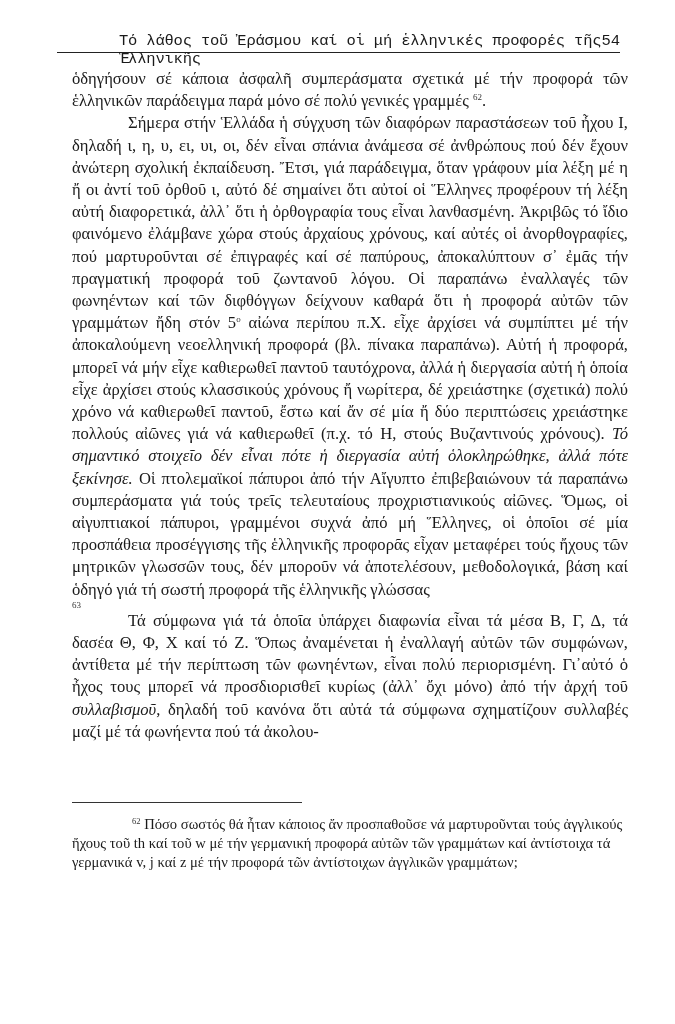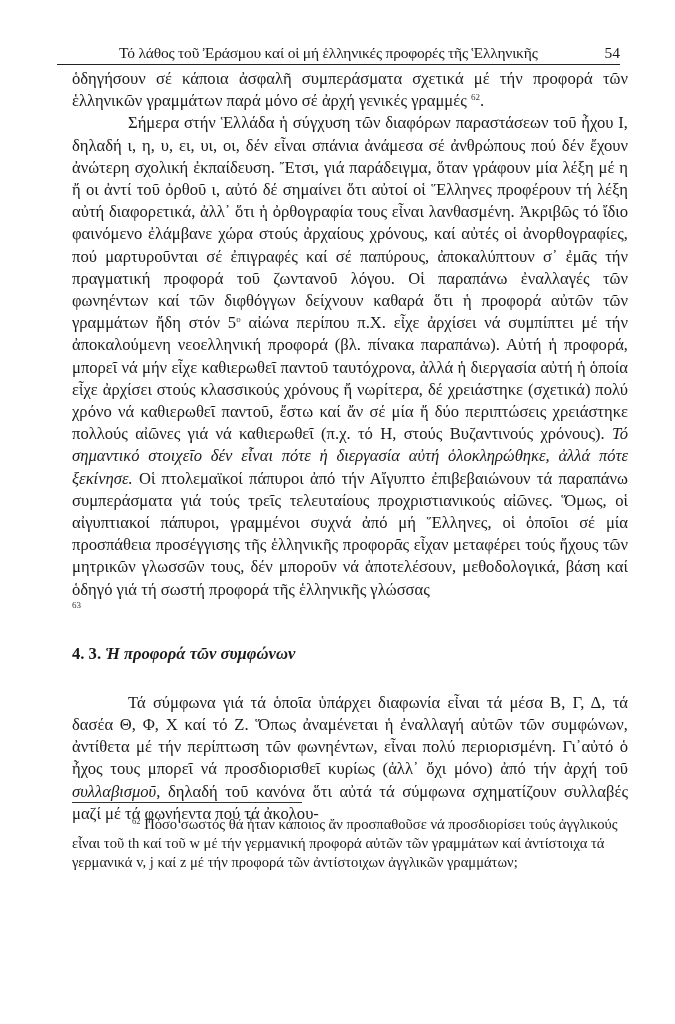--- a/index.html
+++ b/index.html
@@ -1,19 +1,19 @@
 <!DOCTYPE html>
 <html><head>
 <meta charset="utf-8">
 <style>
   html, body { margin: 0; padding: 0; background: #ffffff; }
   body { width: 675px; height: 1024px; position: relative; overflow: hidden;
          font-family: "Liberation Serif", "DejaVu Serif", serif; color: #1a1a1a; }
-  .running-head { position: absolute; left: 57px; top: 44px; width: 563px; height: 20px;
-                  border-bottom: 1.5px solid #222; }
+  .running-head { position: absolute; left: 57px; top: 32px; width: 563px; height: 20px;
+                  border-bottom: 1.5px solid #222; font-family: Liberation Mono, monospace; }
   .running-title { position: absolute; left: 62px; top: 0; font-size: 15.5px; letter-spacing: -0.2px; }
   .page-number { position: absolute; right: 0; top: 0; font-size: 15.5px; }
   .body { position: absolute; left: 72px; top: 68px; width: 556px; }
   p.para { margin: 0; font-size: 16.6px; line-height: 22.2px; text-align: justify;
            text-align-last: left; hyphens: manual; }
   p.para .indent { display: inline-block; width: 56px; }
   sup { font-size: 9px; vertical-align: 6px; line-height: 0; color: #333; }
   .fn-ref-block { font-size: 9px; color: #333; display: block; line-height: 10px; margin-top: -1px; }
   em { font-style: italic; }
   h2.section-heading { margin: 34px 0 28px 0; font-size: 16.6px; font-weight: bold; }
@@ -28,31 +28,27 @@
 </head>
 <body>
 
 <div class="running-head">
   <span class="running-title">Τό λάθος τοῦ Ἐράσμου καί οἱ μή ἑλληνικές προφορές τῆς Ἑλληνικῆς</span>
   <span class="page-number">54</span>
 </div>
 
 <div class="body">
   <div id="paras">
-      <p class="para"><span>ὁδηγήσουν σέ κάποια ἀσφαλῆ συμπεράσματα σχετικά μέ τήν προφορά τῶν ἑλληνικῶν γραμμάτων παρά μόνο σέ ἀρχή γενικές γραμμές </span><sup>62</sup><span>.</span></p>
+      <p class="para"><span>ὁδηγήσουν σέ κάποια ἀσφαλῆ συμπεράσματα σχετικά μέ τήν προφορά τῶν ἑλληνικῶν παράδειγμα παρά μόνο σέ πολύ γενικές γραμμές </span><sup>62</sup><span>.</span></p>
       <p class="para"><span class="indent"></span><span>Σήμερα στήν Ἑλλάδα ἡ σύγχυση τῶν διαφόρων παραστάσεων τοῦ ἦχου Ι, δηλαδή ι, η, υ, ει, υι, οι, δέν εἶναι σπάνια ἀνάμεσα σέ ἀνθρώπους πού δέν ἔχουν ἀνώτερη σχολική ἐκπαίδευση. Ἔτσι, γιά παράδειγμα, ὅταν γράφουν μία λέξη μέ η ἤ οι ἀντί τοῦ ὀρθοῦ ι, αὐτό δέ σημαίνει ὅτι αὐτοί οἱ Ἕλληνες προφέρουν τή λέξη αὐτή διαφορετικά, ἀλλ᾽ ὅτι ἡ ὀρθογραφία τους εἶναι λανθασμένη. Ἀκριβῶς τό ἴδιο φαινόμενο ἐλάμβανε χώρα στούς ἀρχαίους χρόνους, καί αὐτές οἱ ἀνορθογραφίες, πού μαρτυροῦνται σέ ἐπι­γραφές καί σέ παπύρους, ἀποκαλύπτουν σ᾽ ἐμᾶς τήν πραγματική προφο­ρά τοῦ ζωντανοῦ λόγου. Οἱ παραπάνω ἐναλλαγές τῶν φωνηέντων καί τῶν διφθόγγων δείχνουν καθαρά ὅτι ἡ προφορά αὐτῶν τῶν γραμμάτων ἤδη στόν 5</span><sup>ο</sup><span> αἰώνα περίπου π.Χ. εἶχε ἀρχίσει νά συμπίπτει μέ τήν ἀποκαλούμενη νεοελληνική προφορά (βλ. πίνακα παραπάνω). Αὐτή ἡ προφορά, μπορεῖ νά μήν εἶχε καθιερωθεῖ παντοῦ ταυτόχρονα, ἀλλά ἡ διεργασία αὐτή ἡ ὁποία εἶχε ἀρχίσει στούς κλασσικούς χρόνους ἤ νωρίτε­ρα, δέ χρειάστηκε (σχετικά) πολύ χρόνο νά καθιερωθεῖ παντοῦ, ἔστω καί ἄν σέ μία ἤ δύο περιπτώσεις χρειάστηκε πολλούς αἰῶνες γιά νά καθιερω­θεῖ (π.χ. τό Η, στούς Βυζαντινούς χρόνους). </span><em>Τό σημαντικό στοιχεῖο δέν εἶναι πότε ἡ διεργασία αὐτή ὁλοκληρώθηκε, ἀλλά πότε ξεκίνησε.</em><span> Οἱ πτο­λεμαϊκοί πάπυροι ἀπό τήν Αἴγυπτο ἐπιβεβαιώνουν τά παραπάνω συμπε­ράσματα γιά τούς τρεῖς τελευταίους προχριστιανικούς αἰῶνες. Ὅμως, οἱ αἰγυπτιακοί πάπυροι, γραμμένοι συχνά ἀπό μή Ἕλληνες, οἱ ὁποῖοι σέ μία προσπάθεια προσέγγισης τῆς ἑλληνικῆς προφορᾶς εἶχαν μεταφέρει τούς ἤχους τῶν μητρικῶν γλωσσῶν τους, δέν μποροῦν νά ἀποτελέσουν, μεθο­δολογικά, βάση καί ὁδηγό γιά τή σωστή προφορά τῆς ἑλληνικῆς γλώσσας</span><span class="fn-ref-block">63</span></p>
     </div>
-  <h2 class="section-heading">
-    <span class="num">4. 3.</span>
-    <span class="title">Ἡ προφορά τῶν συμφώνων</span>
-  </h2>
   <div id="section-para">
       <p class="para"><span class="indent"></span><span>Τά σύμφωνα γιά τά ὁποῖα ὑπάρχει διαφωνία εἶναι τά μέσα Β, Γ, Δ, τά δασέα Θ, Φ, Χ καί τό Ζ. Ὅπως ἀναμένεται ἡ ἐναλλαγή αὐτῶν τῶν συμφώνων, ἀντίθετα μέ τήν περίπτωση τῶν φωνηέντων, εἶναι πολύ περιο­ρισμένη. Γι᾽αὐτό ὁ ἦχος τους μπορεῖ νά προσδιορισθεῖ κυρίως (ἀλλ᾽ ὄχι μόνο) ἀπό τήν ἀρχή τοῦ </span><em>συλλαβισμοῦ</em><span>, δηλαδή τοῦ κανόνα ὅτι αὐτά τά σύμφωνα σχηματίζουν συλλαβές μαζί μέ τά φωνήεντα πού τά ἀκολου-</span></p>
     </div>
 </div>
 
 <div class="footnote-rule"></div>
 <div class="footnotes">
   <p class="footnote">
     <span class="indent"></span><sup>62</sup>
-    <span>Πόσο σωστός θά ἦταν κάποιος ἄν προσπαθοῦσε νά προσδιορίσει τούς ἀγγλικούς εἶναι τοῦ th καί τοῦ w μέ τήν γερμανική προφορά αὐτῶν τῶν γραμμάτων καί ἀντίστοιχα τά γερμανικά v, j καί z  μέ τήν προφορά τῶν ἀντίστοιχων ἀγγλικῶν γραμμάτων;</span>
+    <span>Πόσο σωστός θά ἦταν κάποιος ἄν προσπαθοῦσε νά μαρτυροῦνται τούς ἀγγλικούς ἤχους τοῦ th καί τοῦ w μέ τήν γερμανική προφορά αὐτῶν τῶν γραμμάτων καί ἀντίστοιχα τά γερμανικά v, j καί z  μέ τήν προφορά τῶν ἀντίστοιχων ἀγγλικῶν γραμμάτων;</span>
   </p>
 </div>
 
 </body></html>

